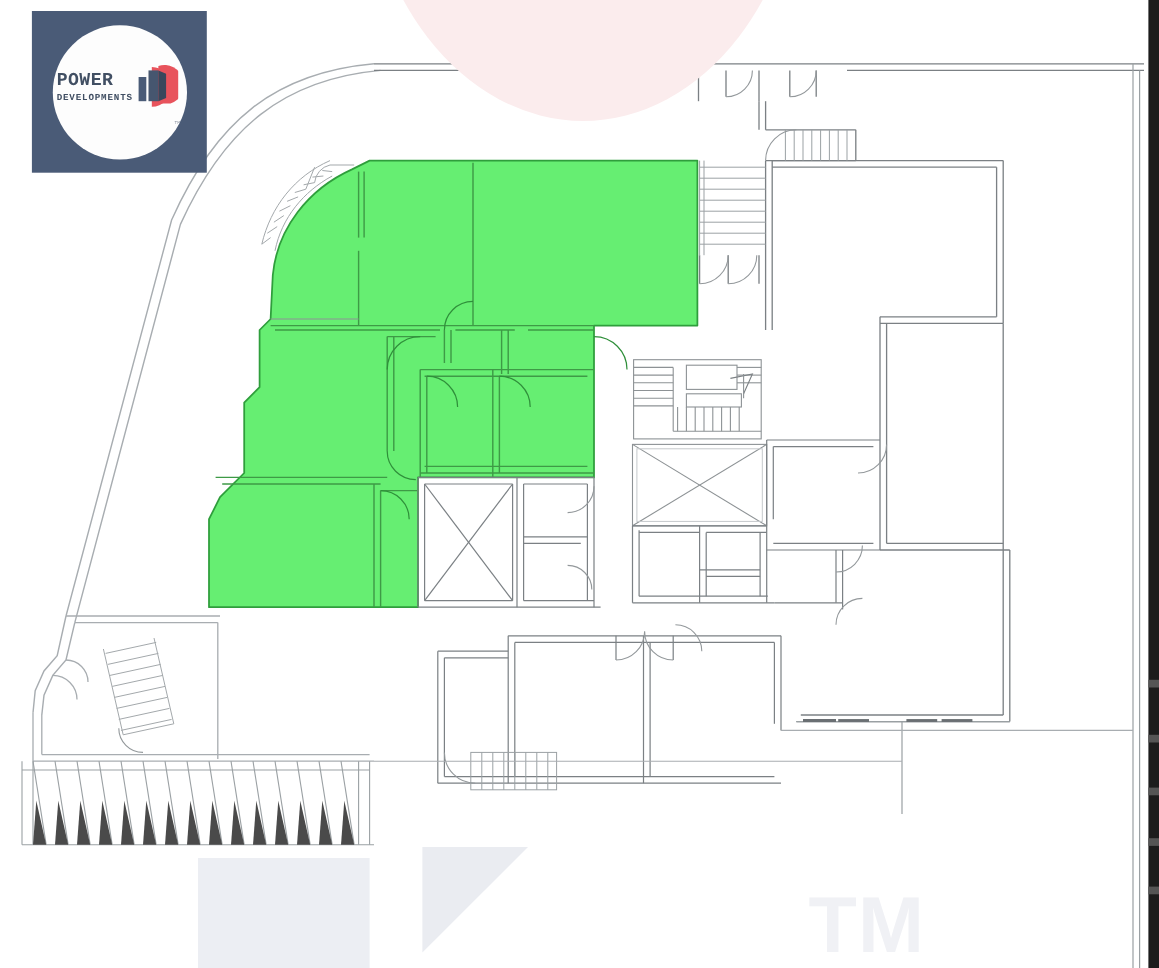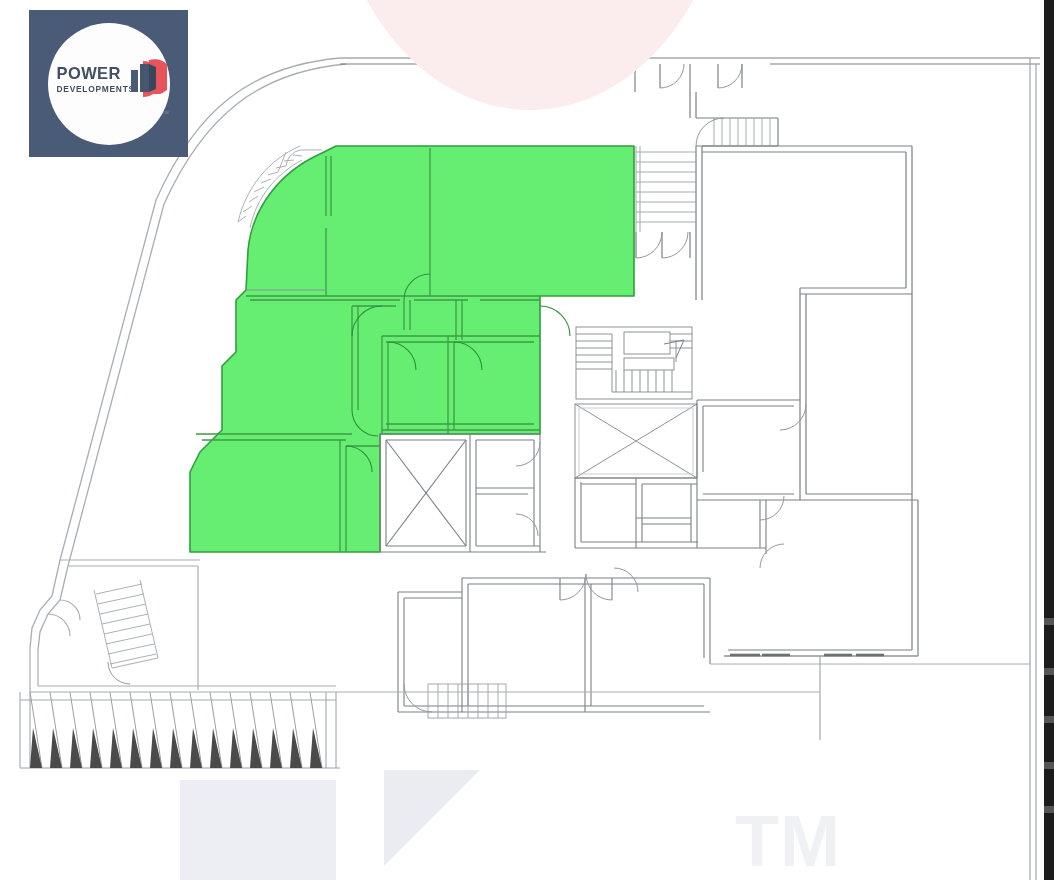--- a/index.html
+++ b/index.html
@@ -40,21 +40,22 @@
     position: absolute;
     left: 50%;
     top: 50%;
     transform: translate(-50%, -50%);
     width: 122px;
     height: 122px;
     border-radius: 50%;
     background: #fdfdfd;
     display: flex;
     align-items: center;
-    justify-content: center;
+    justify-content: flex-start;
+    font-family: Liberation Mono, monospace;
   }
   #logo-inner {
     position: relative;
     width: 112px;
     height: 62px;
   }
   .logo-word {
     position: absolute;
     left: 4px;
     color: #414f63;

